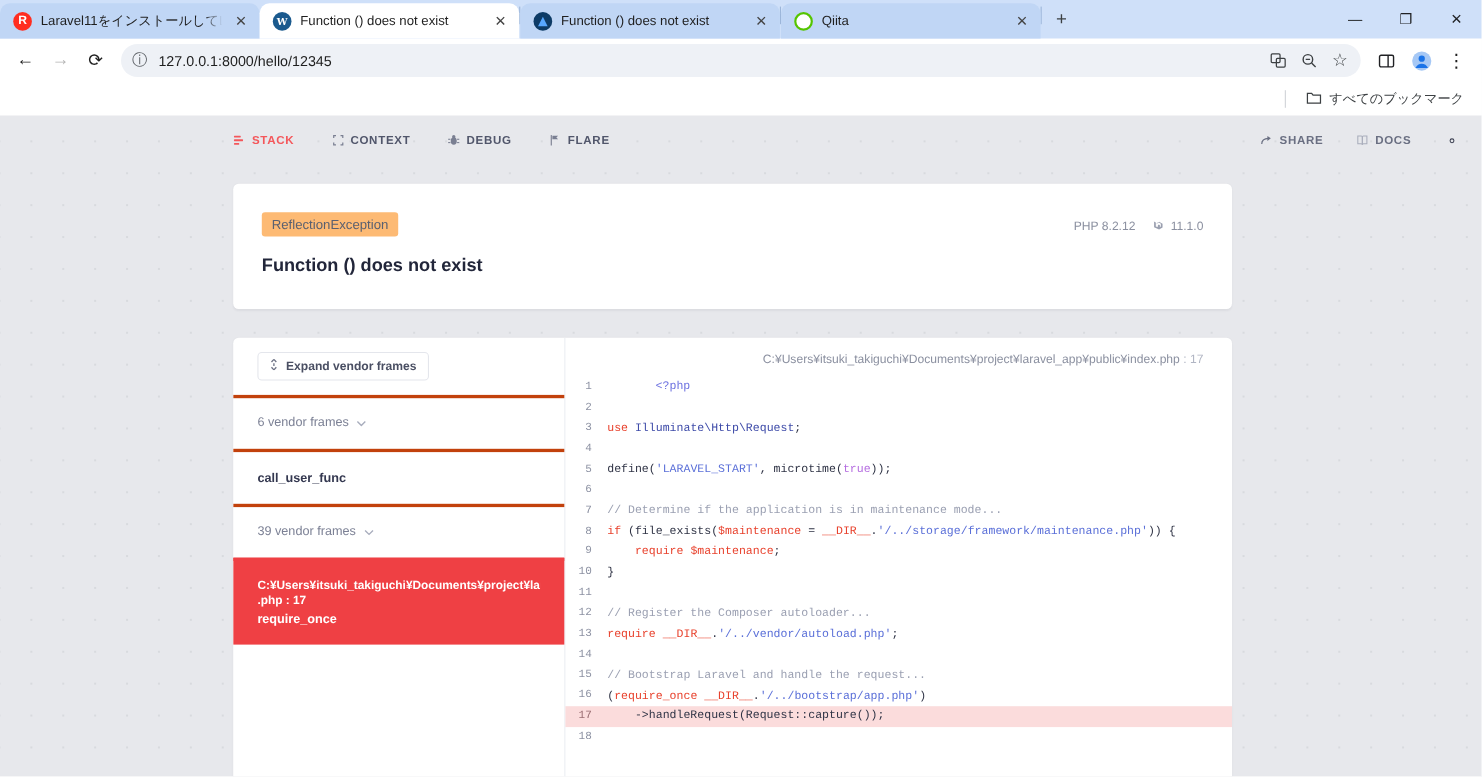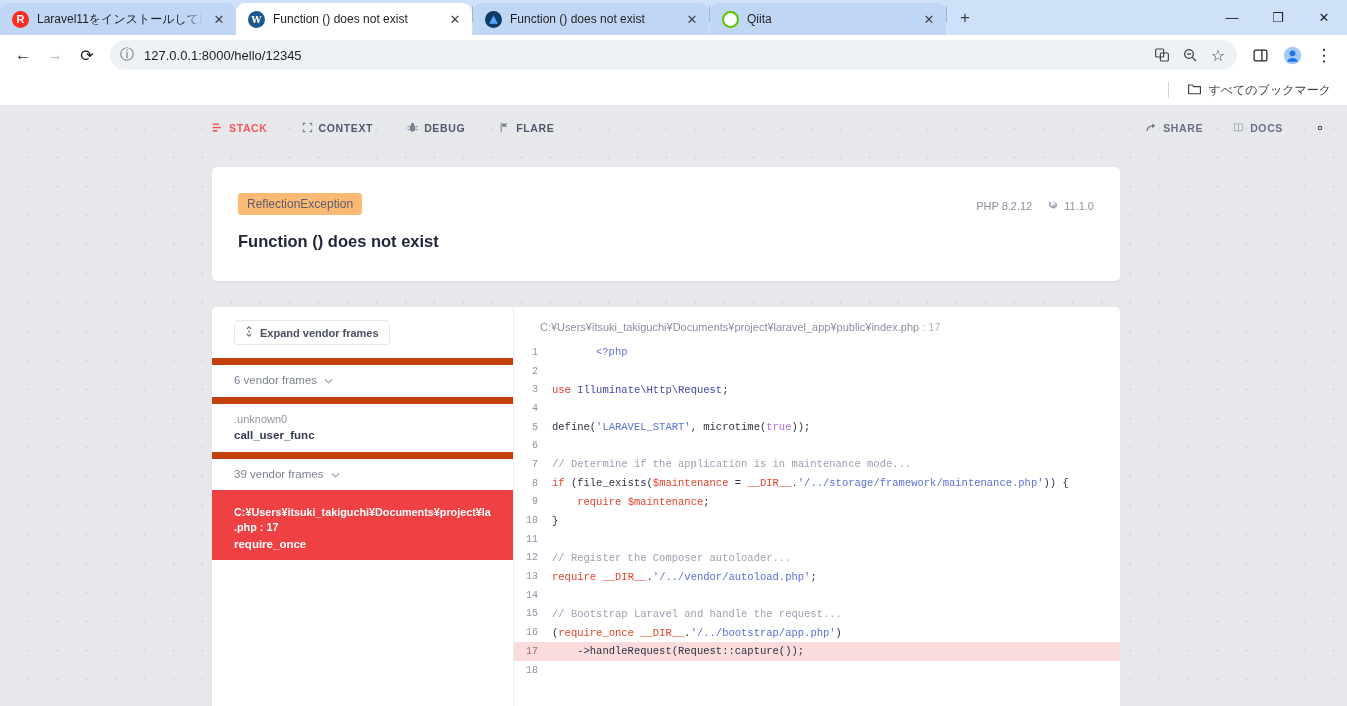--- a/index.html
+++ b/index.html
@@ -134,35 +134,35 @@
     width: 302px; flex: 0 0 302px; border-right: 1px solid #eceef2;
     display: flex; flex-direction: column;
   }
   .frames-top { padding: 13px 0 13px 22px; }
   .expand-btn {
     display: inline-flex; align-items: center; gap: 7px;
     border: 1px solid #e4e6ec; background: #fff; border-radius: 4px;
     padding: 5px 10px; font-size: 11px; color: #4a4f63; font-weight: 600;
   }
   .frame {
-    border-top: 7px solid #c2410c; padding: 8px 22px; font-size: 11.5px;
+    border-top: 3px solid #c2410c; padding: 15px 22px; font-size: 11.5px;
     color: #7c8195; line-height: 1.35;
   }
   .frame.vendor { display: flex; align-items: center; gap: 7px; }
   .frame .chev { color: #a8adbd; font-size: 9px; }
   .frame .fpath { color: #9196a8; font-size: 11px; word-break: break-all; }
   .frame .fmethod { color: #343850; font-weight: 700; font-size: 11.5px; margin-top: 2px; }
   .frame.selected { background: #ef4044; border-top-color: #ef4044; }
   .frame.selected .fpath { color: #ffffff; font-weight: 700; font-size: 10.8px; white-space: nowrap; overflow: hidden; }
   .frame.selected .fpath2 { color: #ffffff; font-weight: 700; font-size: 10.8px; }
   .frame.selected .fmethod { color: #ffffff; }
 
   .codepanel { flex: 1 1 auto; display: flex; flex-direction: column; min-width: 0; }
   .code-head {
-    padding: 14px 26px 10px 26px; text-align: left;
+    padding: 14px 26px 10px 26px; text-align: right;
     font-size: 11px; color: #8b90a0; white-space: nowrap; overflow: hidden;
   }
   .code-head .lineno { color: #b0b5c3; }
   .codelines { font-family: "Liberation Mono", monospace; font-size: 10.5px; }
   .cl { display: flex; min-height: 18.7px; align-items: center; }
   .cl.hl { background: #fbdcdc; }
   .cl .ln {
     width: 34px; flex: 0 0 34px; text-align: right; padding-right: 10px;
     color: #8d92a3; font-size: 10px; user-select: none;
   }
@@ -392,21 +392,20 @@
         <div class="frame vendor">
           <span>6 vendor frames</span>
           <span class="chev">
             <svg width="9" height="6" viewBox="0 0 10 6" fill="none" stroke="#a8adbd" stroke-width="1.4">
                 <path d="M1 1l4 4 4-4"></path>
               </svg>
           </span>
         </div>
 
         <div class="frame">
-          <div class="fpath">.unknown0</div>
           <div class="fmethod">call_user_func</div>
         </div>
 
         <div class="frame vendor">
           <span>39 vendor frames</span>
           <span class="chev">
             <svg width="9" height="6" viewBox="0 0 10 6" fill="none" stroke="#a8adbd" stroke-width="1.4">
                 <path d="M1 1l4 4 4-4"></path>
               </svg>
           </span>

